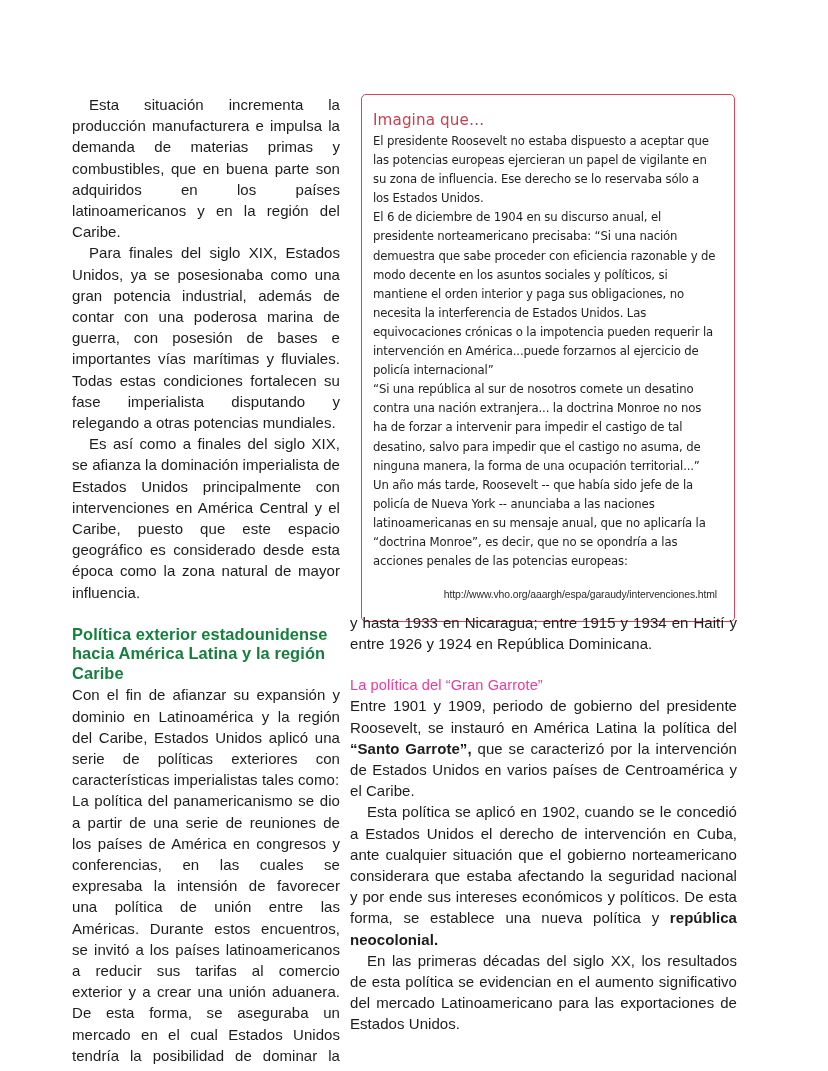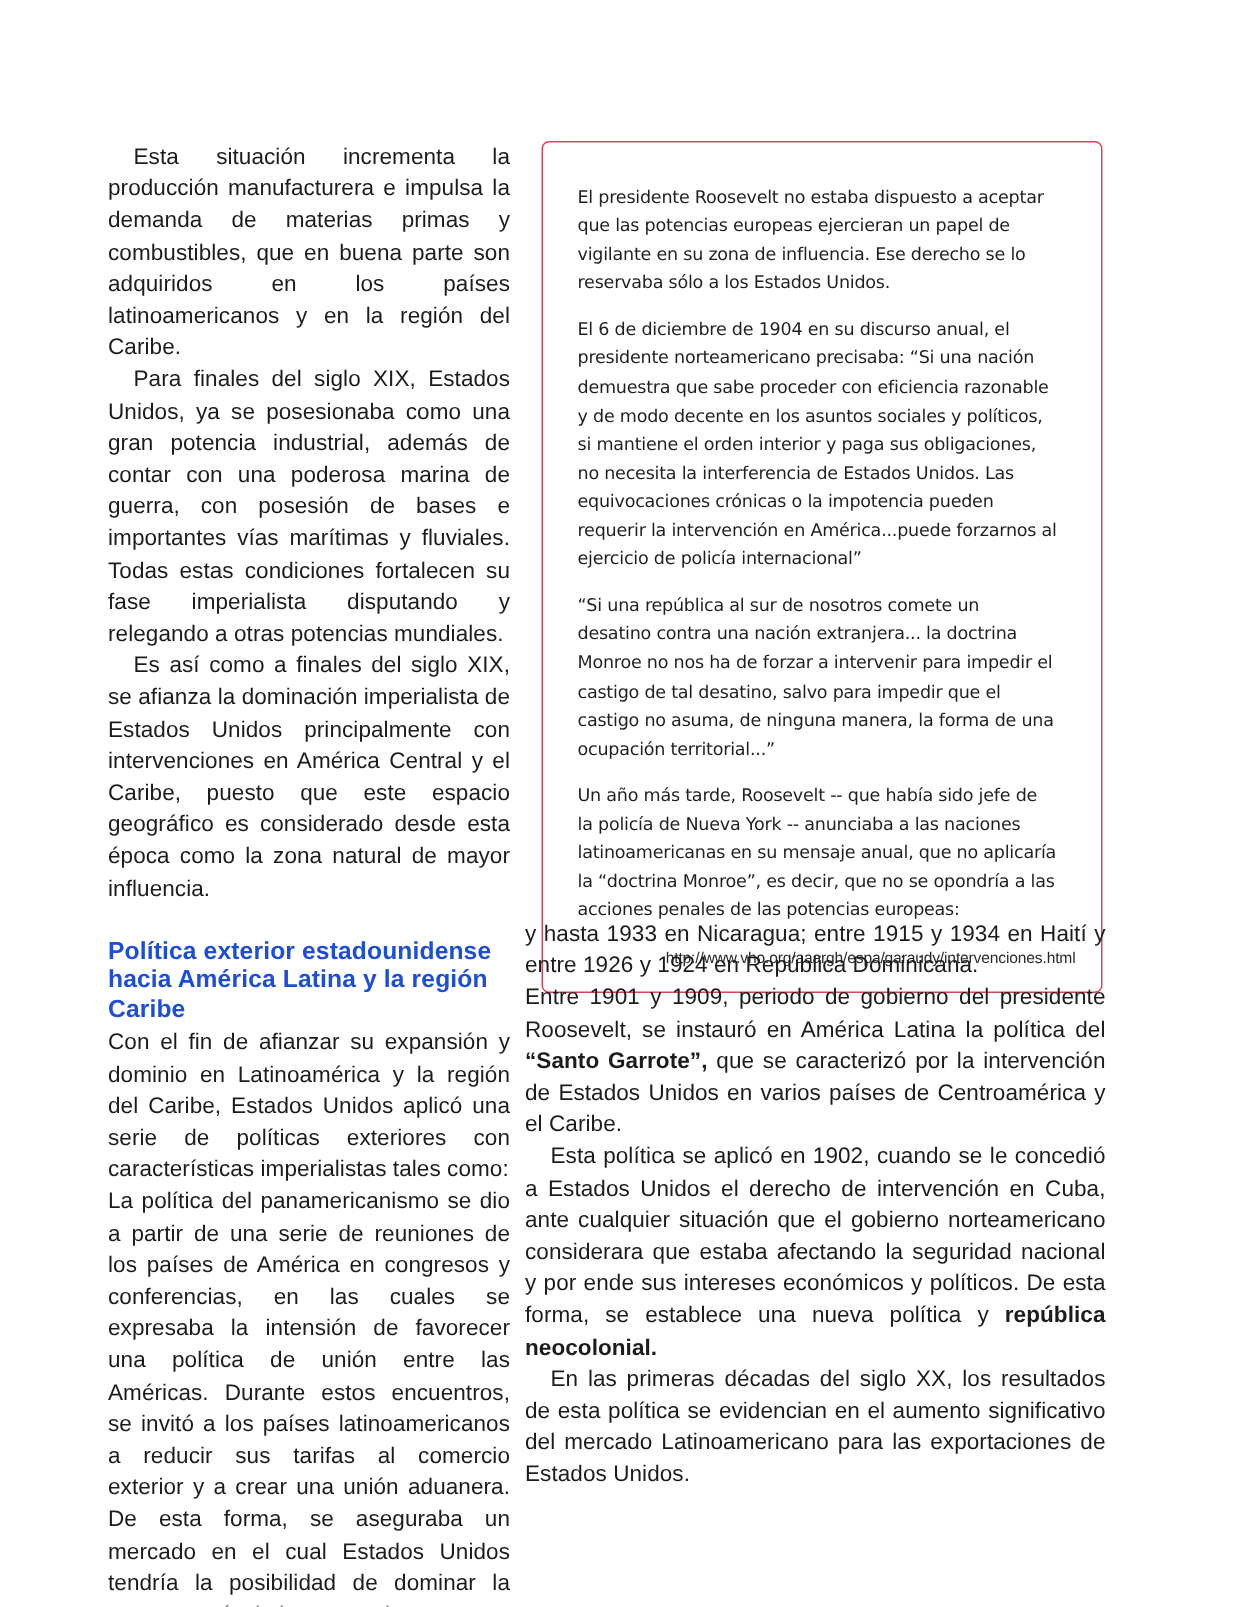--- a/index.html
+++ b/index.html
@@ -63,21 +63,21 @@
     font-weight: bold;
   }
 
   
   h2.section-title {
     margin: 22px 0 1px 0;
     font-family: "Liberation Sans", sans-serif;
     font-size: 16.4px;
     line-height: 19.5px;
     font-weight: bold;
-    color: #1d4ed8;
+    color: #15803d;
     letter-spacing: 0.1px;
     text-align: left;
   }
   h3.sub-title {
     margin: 22px 0 0 0;
     font-family: "Liberation Sans", sans-serif;
     font-size: 14.6px;
     line-height: 19px;
     font-weight: normal;
     color: #f0399b;
@@ -99,21 +99,21 @@
   .callout-title {
     margin: 0 0 2px 0;
     font-family: "DejaVu Sans", sans-serif;
     font-size: 15.2px;
     line-height: 20px;
     font-weight: normal;
     color: #c8404f;
     letter-spacing: 0.1px;
   }
   .callout p {
-    margin: 12px;
+    margin: 0;
     font-family: "DejaVu Sans", sans-serif;
     font-size: 11.7px;
     line-height: 19.1px;
     color: #1f1f1f;
     text-align: justify;
     text-justify: inter-word;
     letter-spacing: -0.15px;
   }
   .callout p.ragged { text-align: left; }
   .callout .source {
@@ -144,38 +144,40 @@
     <p class="body">Con el fin de afianzar su expansión y dominio en Latinoamérica y la región del Caribe, Estados Unidos aplicó una serie de políticas exteriores con características imperialistas tales como:</p>
 
 
     <p class="body"> La política del panamericanismo se dio a partir de una serie de reuniones de los países de América en congresos y conferencias, en las cuales se expresaba la intensión de favorecer una política de unión entre las Américas. Durante estos encuentros, se invitó a los países latinoamericanos a reducir sus tarifas al comercio exterior y a crear una unión aduanera. De esta forma, se aseguraba un mercado en el cual Estados Unidos tendría la posibilidad de dominar la gran mayoría de los mercados.</p>
 
   </div>
 
   <div class="col-right-top">
     <div class="callout">
 
+      <div class="callout-title">Imagina que…</div>
 
       <p class="ragged">El presidente Roosevelt no estaba dispuesto a aceptar que las potencias europeas ejercieran un papel de vigilante en su zona de influencia. Ese derecho se lo reservaba sólo a los Estados Unidos.</p>
 
       <p class="ragged">El 6 de diciembre de 1904 en su discurso anual, el presidente norteamericano precisaba: “Si una nación demuestra que sabe proceder con eficiencia razonable y de modo decente en los asuntos sociales y políticos, si mantiene el orden interior y paga sus obligaciones, no necesita la interferencia de Estados Unidos. Las equivocaciones crónicas o la impotencia pueden requerir la intervención en América...puede forzarnos al ejercicio de policía internacional”</p>
 
       <p class="ragged">“Si una república al sur de nosotros comete un desatino contra una nación extranjera... la doctrina Monroe no nos ha de forzar a intervenir para impedir el castigo de tal desatino, salvo para impedir que el castigo no asuma, de ninguna manera, la forma de una ocupación territorial...”</p>
 
       <p class="ragged">Un año más tarde, Roosevelt -- que había sido jefe de la policía de Nueva York -- anunciaba a las naciones latinoamericanas en su mensaje anual, que no aplicaría la “doctrina Monroe”, es decir, que no se opondría a las acciones penales de las potencias europeas:</p>
 
 
       <div class="source">http://www.vho.org/aaargh/espa/garaudy/intervenciones.html</div>
     </div>
   </div>
 
   <div class="col-right-bottom">
 
     <p class="body">y hasta 1933 en Nicaragua; entre 1915 y 1934 en Haití y entre 1926 y 1924 en República Dominicana.</p>
 
+    <h3 class="sub-title">La política del “Gran Garrote”</h3>
 
     <p class="body"><span>Entre 1901 y 1909, periodo de gobierno del presidente Roosevelt, se instauró en América Latina la política del </span><b>“Santo Garrote”,</b><span> que se caracterizó por la intervención de Estados Unidos en varios países de Centroamérica y el Caribe.</span></p>
 
     <p class="body indent"><span>Esta política se aplicó en 1902, cuando se le concedió a Estados Unidos el derecho de intervención en Cuba, ante cualquier situación que el gobierno norteamericano considerara que estaba afectando la seguridad nacional y por ende sus intereses económicos y políticos. De esta forma, se establece una nueva política y </span><b>república neocolonial.</b><span></span></p>
 
     <p class="body indent">En las primeras décadas del siglo XX, los resultados de esta política se evidencian en el aumento significativo del mercado Latinoamericano para las exportaciones de Estados Unidos.</p>
   </div>
 
 </div>
 

